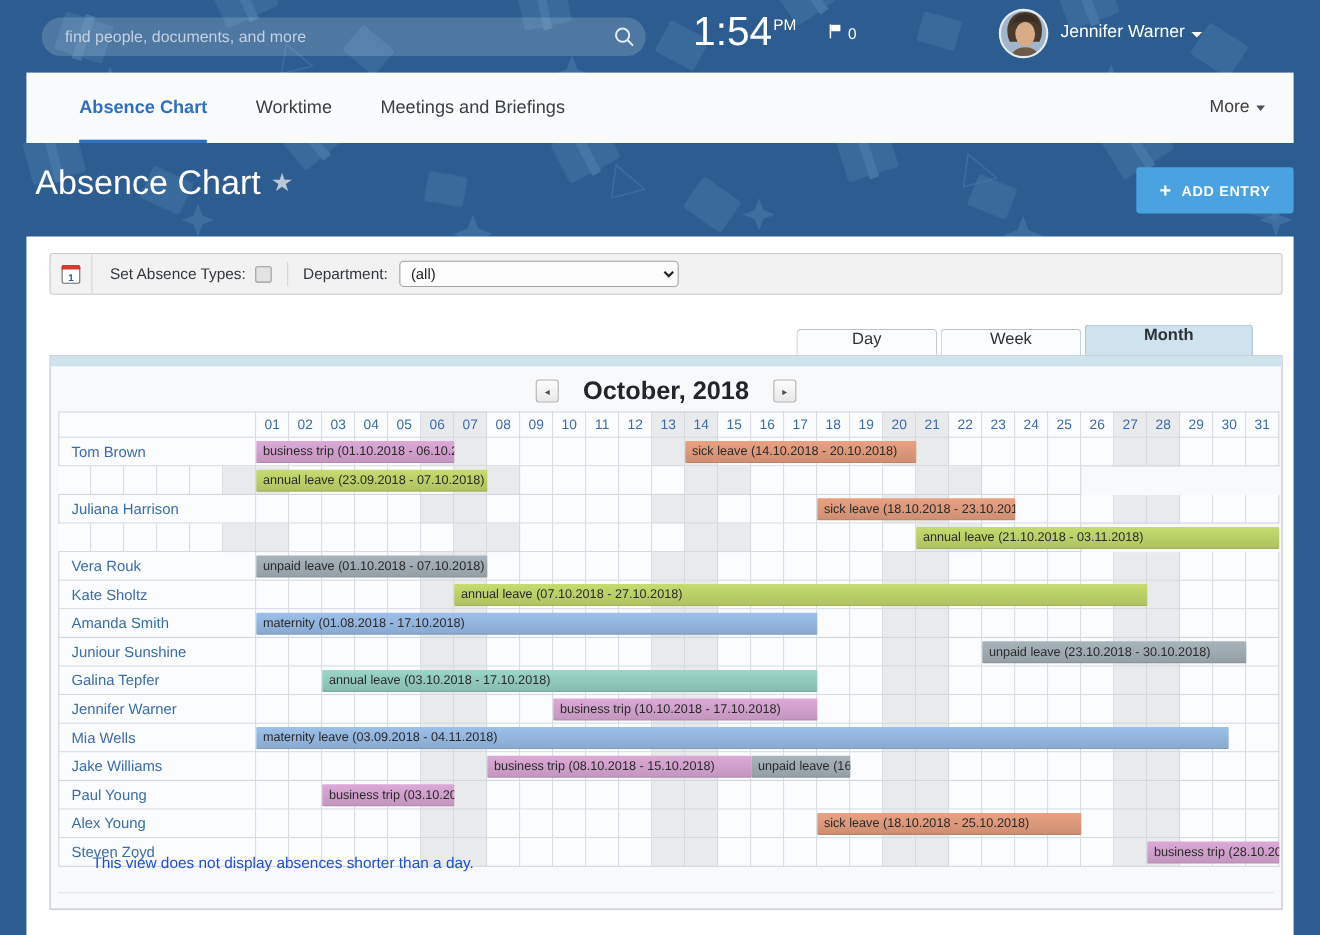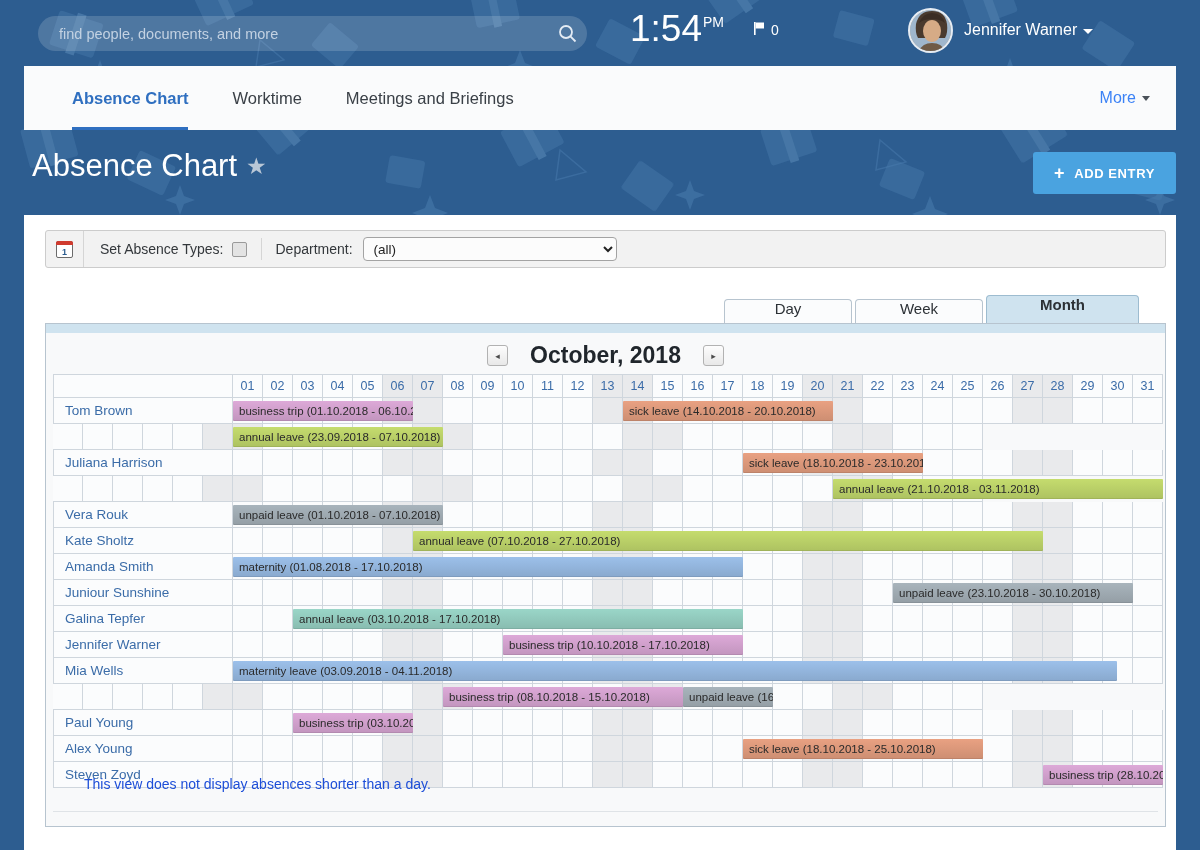--- a/index.html
+++ b/index.html
@@ -100,21 +100,21 @@
     cursor: pointer; position: relative;
     white-space: nowrap;
   }
   .nav-tab.active { color: #2f6fc0; font-weight: bold; }
   .nav-tab.active::after {
     content: ""; position: absolute; left: 22px; right: 22px; bottom: 0;
     height: 3px; background: #2f6fc0;
   }
   .nav-more {
     margin-left: auto; padding-right: 26px;
-    font-size: 16px; color: #3b82f6;
+    font-size: 16px; color: #404040;
     display: flex; align-items: center; gap: 6px;
     cursor: pointer;
   }
   .caret-dk {
     width: 0; height: 0;
     border-left: 4px solid transparent;
     border-right: 4px solid transparent;
     border-top: 5px solid #4a5159;
   }
 
@@ -951,20 +951,21 @@
           <div class="day-cell weekend"></div>
           <div class="day-cell weekend"></div>
           <div class="day-cell"></div>
           <div class="day-cell"></div>
           <div class="day-cell"></div>
           <div class="bars-layer">
             <div class="bar" style="left: 0px; width: 884px; background: linear-gradient(rgb(156, 192, 234), rgb(137, 169, 206));">maternity leave (03.09.2018 - 04.11.2018)</div>
           </div>
         </div>
         <div class="grid-row">
+          <div class="name-col">Jake Williams</div>
           <div class="day-cell"></div>
           <div class="day-cell"></div>
           <div class="day-cell"></div>
           <div class="day-cell"></div>
           <div class="day-cell"></div>
           <div class="day-cell weekend"></div>
           <div class="day-cell weekend"></div>
           <div class="day-cell"></div>
           <div class="day-cell"></div>
           <div class="day-cell"></div>

